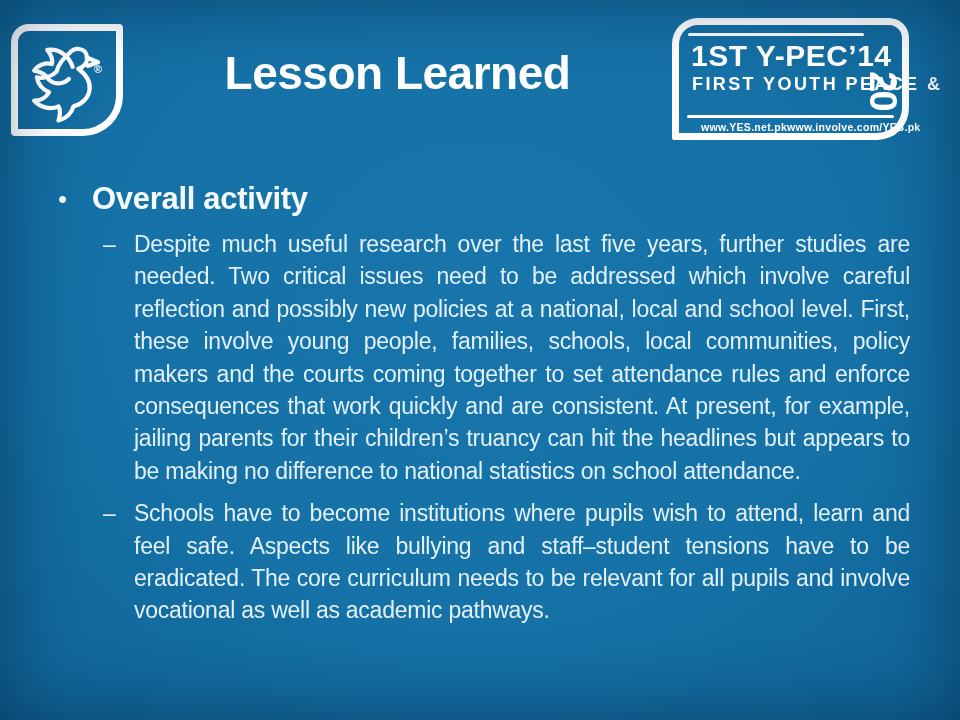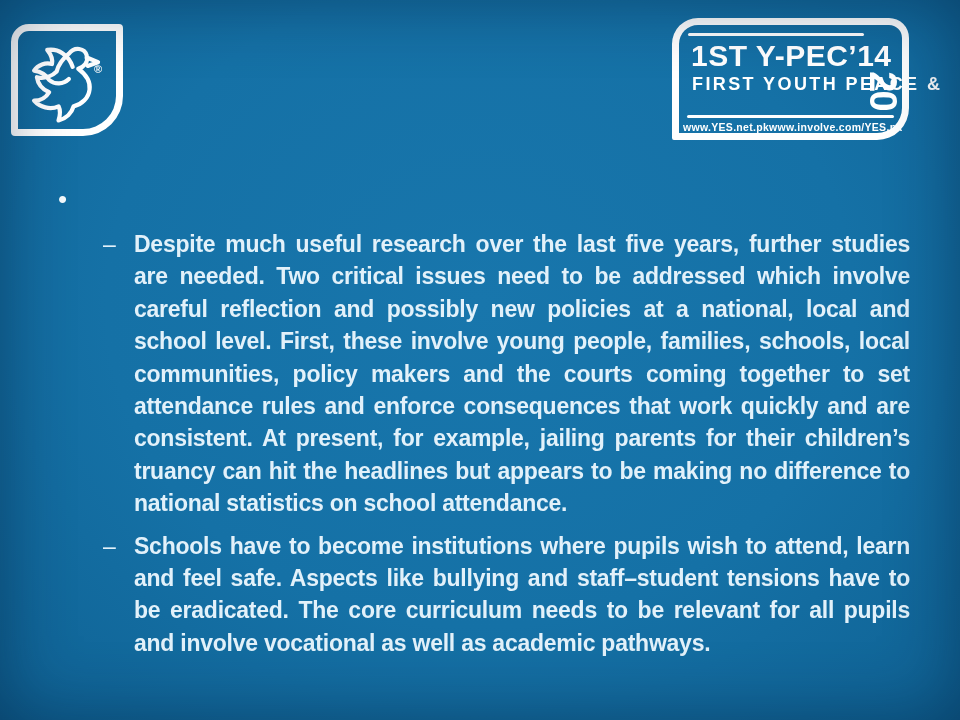--- a/index.html
+++ b/index.html
@@ -38,70 +38,71 @@
   .ypec-line1{ position:absolute; left:12px; top:14px; font-size:30px; font-weight:800; letter-spacing:.5px; white-space:nowrap; }
   .ypec-line2{ position:absolute; left:13px; top:49px; font-size:18px; font-weight:bold; letter-spacing:2.4px; white-space:nowrap; }
   .ypec-line3{ position:absolute; left:13px; top:65px; font-size:12.5px; font-weight:bold; letter-spacing:1.7px; white-space:nowrap; }
   .ypec-year{
     position:absolute; right:-3px; top:44px; width:46px; text-align:center;
     font-size:38px; font-weight:800; letter-spacing:-2px;
     transform:rotate(90deg);
   }
   .ypec-sep{ position:absolute; left:8px; right:8px; top:90px; height:2.5px; background:#fff; border-radius:2px; }
   .ypec-urls{
-    position:absolute; left:0; right:0; top:96px; padding:0 4px;
+    position:absolute; left:0; right:0; top:96px; padding:0 22px;
     display:flex; justify-content:space-between;
     font-size:10.5px; font-weight:bold; letter-spacing:.3px; white-space:nowrap;
   }
 
   
   .content{ position:absolute; left:58px; right:50px; top:180px; }
   .heading-row{ display:flex; align-items:flex-start; color:#f4fafd; }
   .bullet-glyph{ font-size:26px; line-height:38px; width:34px; flex:none; }
   .heading-text{ margin:0; font-size:31px; line-height:38px; font-weight:bold; letter-spacing:-.3px; }
   .para-row{ display:flex; margin-top:10px; color:#e2f1fa; }
   .dash-glyph{ width:31px; flex:none; margin-left:45px; font-size:23px; line-height:32px; }
   .para-text{
     flex:1; margin:0; font-size:23px; line-height:32.4px; letter-spacing:-.25px;
     text-align:justify;
-    font-weight:bold;
   }
 </style>
 </head>
 <body>
 
 <div class="slide">
 
   <div class="dove-logo">
     <svg width="94" height="94" viewBox="0 0 100 100">
       <g fill="none" stroke="#ffffff" stroke-width="4.5" stroke-linecap="round" stroke-linejoin="round">
         <path d="M52,22 C58,14 69,16 71,24 C73,31 68,36 62,38 C70,44 75,52 74,60 C73,69 66,76 57,78 C55,85 49,91 41,93 C43,87 43,82 41,78 C32,82 21,79 15,72 C22,72 28,68 31,63 C24,60 19,54 18,47 C26,49 34,46 39,41 C41,33 46,27 52,22 Z"></path>
         <path d="M71,26 L83,31 L72,35"></path>
         <path d="M56,36 C52,24 41,16 29,18 C33,23 35,28 34,33 C27,31 19,34 15,40 C22,41 28,45 31,50 C37,55 46,55 52,49"></path>
       </g>
     </svg>
     <span class="reg-mark">®</span>
   </div>
 
+  <h1 class="title">Lesson Learned</h1>
 
   <div class="ypec">
     <div class="ypec-topline"></div>
     <div class="ypec-line1">1ST Y-PEC’14</div>
     <div class="ypec-line2">FIRST YOUTH PEACE &amp;</div>
     <div class="ypec-year">20</div>
     <div class="ypec-sep"></div>
     <div class="ypec-urls">
       <span>www.YES.net.pk</span>
       <span>www.involve.com/YES.pk</span>
     </div>
   </div>
 
   <div class="content">
     <div class="heading-row">
       <span class="bullet-glyph">•</span>
+      <h2 class="heading-text">Overall activity</h2>
     </div>
 
     <div class="para-row">
       <span class="dash-glyph">–</span>
       <p class="para-text">Despite much useful research over the last five years, further studies are needed. Two critical issues need to be addressed which involve careful reflection and possibly new policies at a national, local and school level. First, these involve young people, families, schools, local communities, policy makers and the courts coming together to set attendance rules and enforce consequences that work quickly and are consistent. At present, for example, jailing parents for their children’s truancy can hit the headlines but appears to be making no difference to national statistics on school attendance.</p>
     </div>
 
     <div class="para-row">
       <span class="dash-glyph">–</span>
       <p class="para-text">Schools have to become institutions where pupils wish to attend, learn and feel safe. Aspects like bullying and staff–student tensions have to be eradicated. The core curriculum needs to be relevant for all pupils and involve vocational as well as academic pathways.</p>

